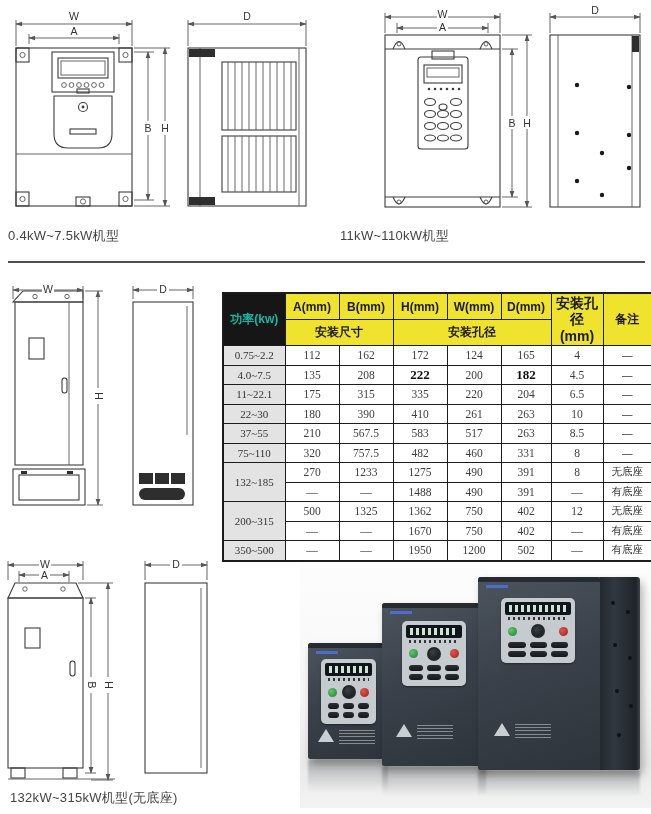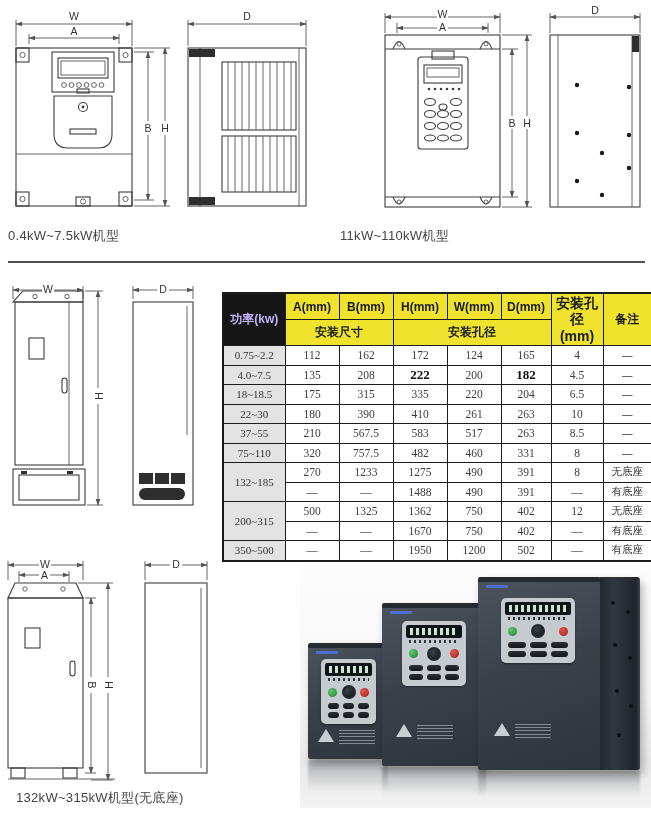--- a/index.html
+++ b/index.html
@@ -15,21 +15,21 @@
   svg text{font-family:"Liberation Sans",sans-serif;font-size:10.5px;fill:#333;}
   svg .lblbg{fill:#ffffff;stroke:none;}
   .caption{position:absolute;text-align:left;font-size:13px;color:#444;letter-spacing:0.3px;}
   .divider{position:absolute;left:8px;top:261px;width:637px;height:2px;background:#4f4f4f;}
 
   
   table.dims{position:absolute;left:222px;top:292px;width:429px;border-collapse:collapse;table-layout:fixed;
     border:2px solid var(--tbl-border,#1c1c1c);}
   table.dims th,table.dims td{border:1px solid var(--tbl-border,#1c1c1c);text-align:center;vertical-align:middle;padding:0;overflow:hidden;}
   table.dims thead th{background:var(--tbl-yellow,#efe32e);font-size:12px;font-weight:600;color:#1a1a1a;height:25px;}
-  table.dims th.power-h{background:var(--tbl-black,#161616);color:#c4b5fd;font-weight:600;font-size:12px;}
+  table.dims th.power-h{background:var(--tbl-black,#161616);color:#14b8a6;font-weight:600;font-size:12px;}
   table.dims th.hole-h{font-size:14px;line-height:1.15;}
   table.dims tbody td{height:18.5px;font-family:"Liberation Serif",serif;font-size:11.5px;color:#3d3d3d;background:#fff;}
   table.dims tbody td.power{background:var(--tbl-gray,#e3e3e3);font-size:11px;color:#333;}
   table.dims tbody td.remark{font-family:"Liberation Sans",sans-serif;font-size:10.5px;color:#333;}
   table.dims tbody td.b{font-weight:bold;font-size:13px;color:#111;}
 
   
   .photo{position:absolute;left:300px;top:563px;width:351px;height:245px;
     background:linear-gradient(180deg,#fdfdfd 0%,#f6f6f6 55%,#e9e9e9 82%,#f3f3f3 100%);}
   .unit{position:absolute;border-radius:3px;box-shadow:3px 5px 9px rgba(0,0,0,0.28);}
@@ -353,21 +353,21 @@
           <td class="power">4.0~7.5</td>
           <td>135</td>
           <td>208</td>
           <td class="b">222</td>
           <td>200</td>
           <td class="b">182</td>
           <td>4.5</td>
           <td class="remark">—</td>
         </tr>
         <tr>
-          <td class="power">18~18.5</td>
+          <td class="power">11~22.1</td>
           <td>175</td>
           <td>315</td>
           <td>335</td>
           <td>220</td>
           <td>204</td>
           <td>6.5</td>
           <td class="remark">—</td>
         </tr>
         <tr>
           <td class="power">22~30</td>
@@ -494,21 +494,21 @@
         <line class="dim" x1="140" y1="7" x2="202" y2="7" marker-start="url(#arD)" marker-end="url(#arD)"></line>
         <rect class="lblbg" x="165" y="1" width="12" height="11"></rect>
         <text x="171" y="10" text-anchor="middle" font-size="9.5">D</text>
       </g>
       <g>
         <rect class="ln" x="140" y="25" width="62" height="190"></rect>
         <line class="thin" x1="196" y1="30" x2="196" y2="210"></line>
       </g>
     </svg>
   </div>
-  <div class="caption" style="left:16px;top:789px;width:235px;">132kW~315kW机型(无底座)</div>
+  <div class="caption" style="left:10px;top:789px;width:235px;">132kW~315kW机型(无底座)</div>
 
   <div class="photo">
     <div class="refl" style="left:8px;top:196px;width:80px;height:44px;"></div>
     <div class="refl" style="left:82px;top:203px;width:104px;height:40px;"></div>
     <div class="refl" style="left:178px;top:207px;width:162px;height:36px;"></div>
 
     <div class="unit" style="left:8px;top:80px;width:80px;height:116px;">
       <div class="ufront">
         <div class="ucap"></div>
         <div class="brand"></div>

